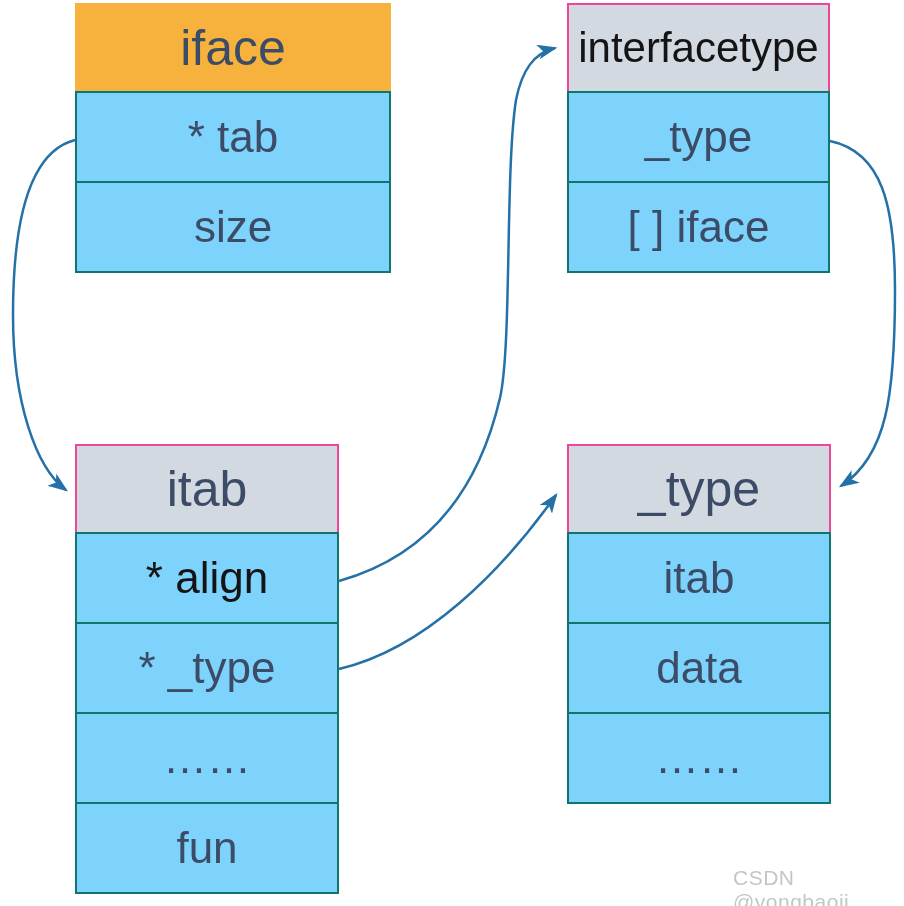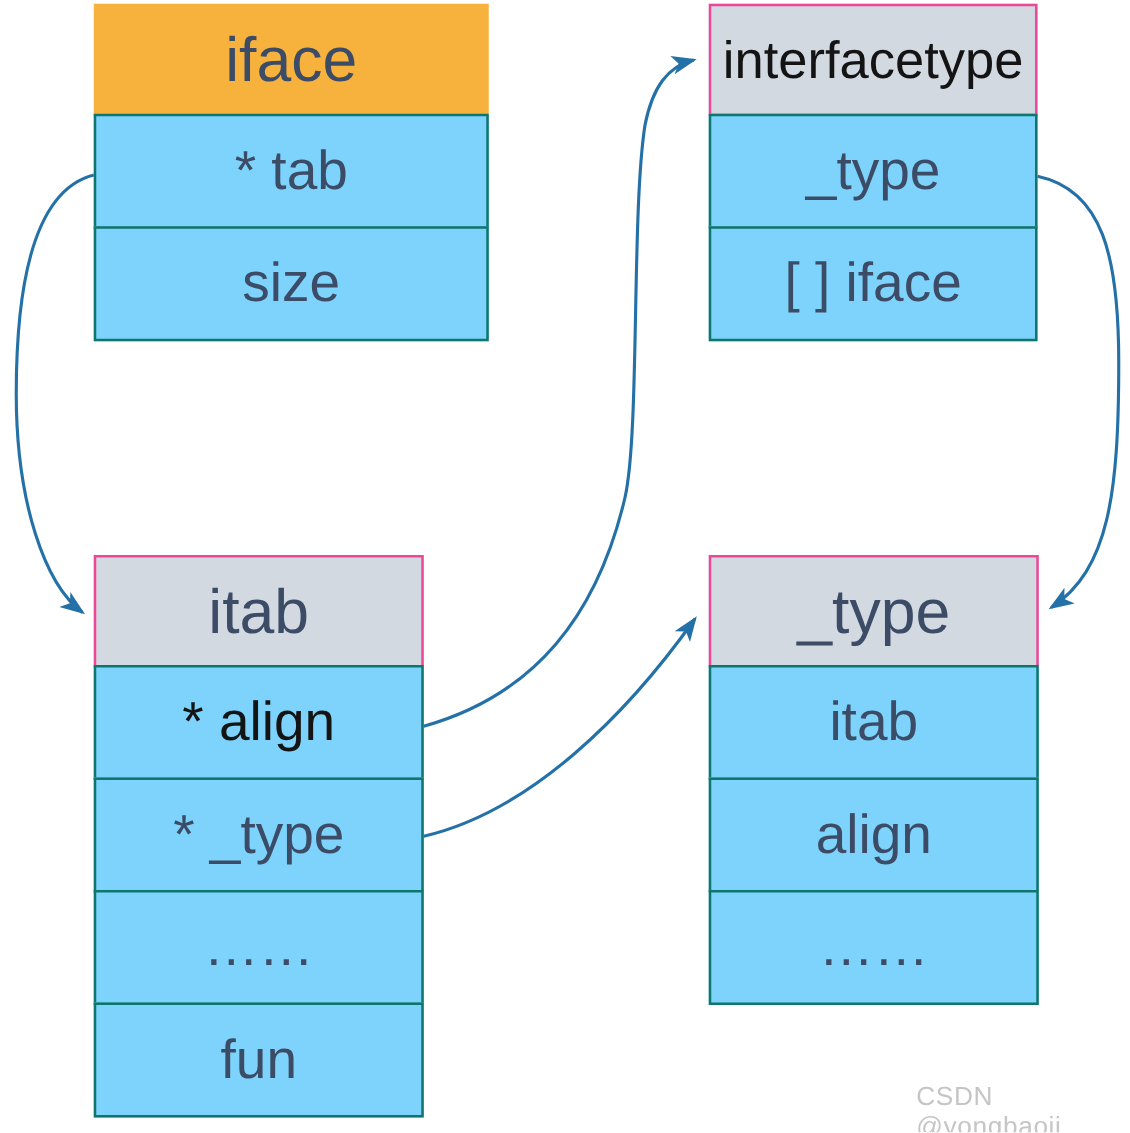--- a/index.html
+++ b/index.html
@@ -78,21 +78,21 @@
     <div class="hdr gray">itab</div>
     <div class="cell black-text">* align</div>
     <div class="cell">* _type</div>
     <div class="cell">……</div>
     <div class="cell">fun</div>
   </div>
 
   <div class="struct" id="typetable">
     <div class="hdr gray">_type</div>
     <div class="cell">itab</div>
-    <div class="cell">align</div>
+    <div class="cell">data</div>
     <div class="cell">……</div>
   </div>
 
   <svg id="arrows" viewBox="0 0 904 906" xmlns="http://www.w3.org/2000/svg">
     <defs>
       <marker id="ah" markerWidth="10" markerHeight="8" refX="7" refY="3" orient="auto" markerUnits="strokeWidth">
         <path d="M0,0 L8,3 L0,6 L2,3 z" fill="#2471a8"></path>
       </marker>
     </defs>
     <g fill="none" stroke="#2471a8" stroke-width="2.5">

